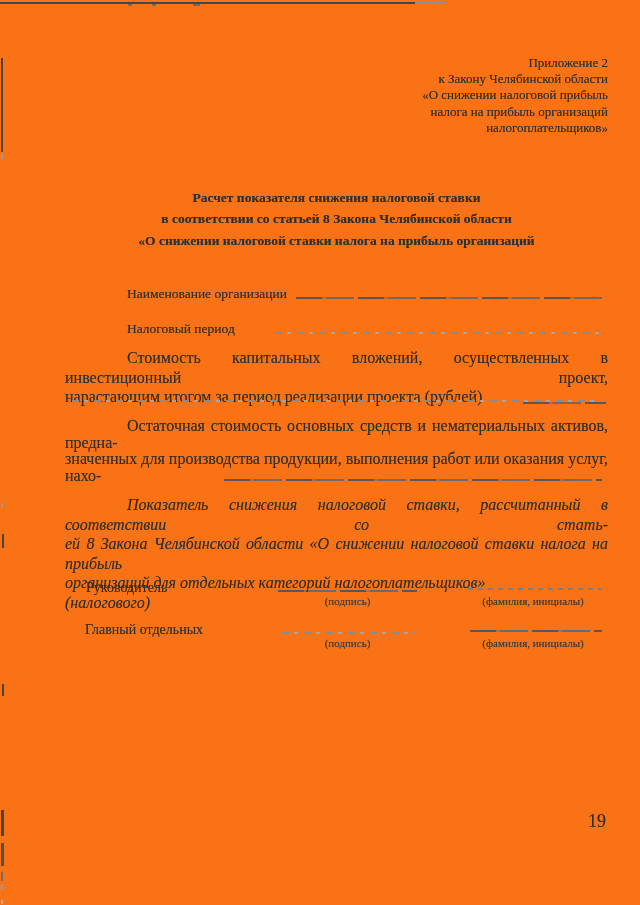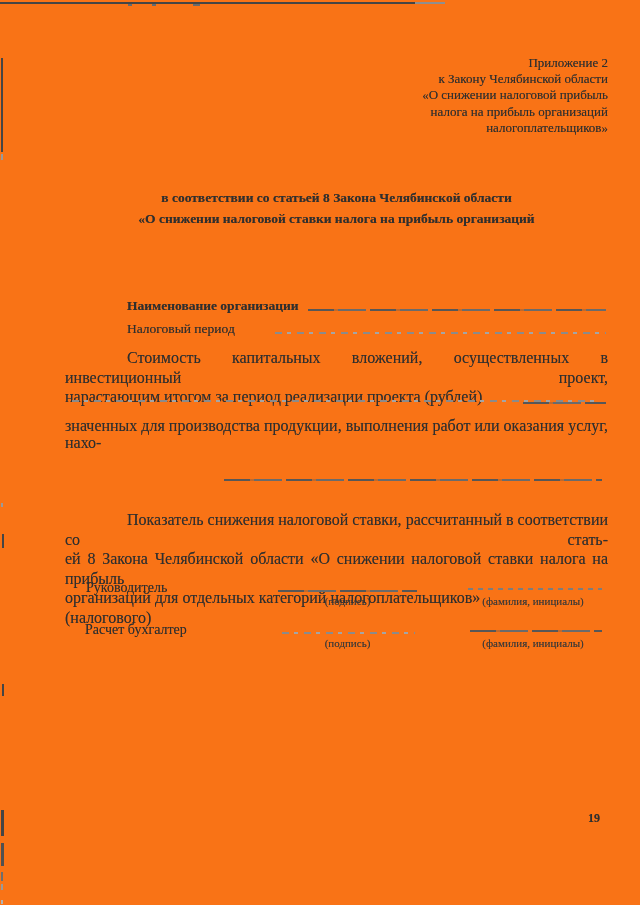--- a/index.html
+++ b/index.html
@@ -28,26 +28,26 @@
   
   .hdr {
     position:absolute; top:55px; right:32px; width:300px;
     text-align:right; font-size:13px; line-height:16.2px;
   }
   .title {
     position:absolute; top:187px; left:65px; width:543px;
     text-align:center; font-weight:bold; font-size:13.5px; line-height:21.3px;
   }
   .fieldrow { position:absolute; left:127px; right:32px; display:flex; font-size:13.5px; }
-  .fr1 { top:298px;font-weight:bold; }
+  .fr1 { top:286px; }
   .fr2 { top:321px; }
   .para { position:absolute; left:65px; width:543px; font-size:16px; }
   .p3 { top:348px; line-height:19.5px; }
   .p4 { top:418px; line-height:16.5px; }
-  .p5 { top:510px; line-height:19.5px; }
+  .p5 { top:495px; line-height:19.5px;font-style:italic; }
   .indent { text-indent:62px; }
   .just { text-align:justify; text-align-last:justify; }
   .flexline { display:flex;gap:32px; }
   
   .rule {
     height:2px;
     background-image:repeating-linear-gradient(90deg,
       #575757 0 26px, rgba(87,87,87,.35) 26px 30px,
       #6b6b6b 30px 58px, rgba(87,87,87,0) 58px 62px);
   }
@@ -74,21 +74,21 @@
   .sigline { position:absolute; }
   .s-l1s { left:278px; top:590px; width:139px; }
   .s-l1n { left:468px; top:588px; width:134px; }
   .s-l2s { left:282px; top:632px; width:133px; }
   .s-l2n { left:470px; top:630px; width:132px; }
   .sig-cap { position:absolute; font-size:11px; text-align:center; color:#3a3a3a; }
   .s-c1s { left:278px; top:595px; width:139px; }
   .s-c1n { left:452px; top:595px; width:162px; }
   .s-c2s { left:278px; top:637px; width:139px; }
   .s-c2n { left:452px; top:637px; width:162px; }
-  .pagenum { position:absolute; left:588px; top:811px; font-size:12px;font-weight:bold; }
+  .pagenum { position:absolute; left:588px; top:811px; font-size:18px; }
 </style>
 </head>
 <body>
 
 <div class="page">
 
   <div class="art a-top"></div>
   <div class="art a-top2"></div>
   <div class="art a-tick1"></div>
   <div class="art a-tick2"></div>
@@ -106,20 +106,21 @@
 
   <div class="hdr">
     <div>Приложение 2</div>
     <div>к Закону Челябинской области</div>
     <div>«О снижении налоговой прибыль</div>
     <div>налога на прибыль организаций</div>
     <div>налогоплательщиков»</div>
   </div>
 
   <div class="title">
+    <div>Расчет показателя снижения налоговой ставки</div>
     <div>в соответствии со статьей 8 Закона Челябинской области</div>
     <div>«О снижении налоговой ставки налога на прибыль организаций</div>
   </div>
 
   <div class="fieldrow fr1">
     <span>Наименование организации</span>
     <span class="fill rule"></span>
   </div>
   <div class="fieldrow fr2">
     <span>Налоговый период</span>
@@ -129,40 +130,41 @@
   <div class="para p3">
     <div class="indent just">Стоимость капитальных вложений, осуществленных в инвестиционный проект,</div>
     <div class="flexline">
       <span>нарастающим итогом за период реализации проекта (рублей)</span>
       <span class="fill rule"></span>
     </div>
   </div>
   <div class="blank-line bl-p3 rule-faint"></div>
 
   <div class="para p4">
+    <div class="indent just">Остаточная стоимость основных средств и нематериальных активов, предна-</div>
     <div class="just">значенных для производства продукции, выполнения работ или оказания услуг, нахо-</div>
   </div>
   <div class="blank-line bl-p4 rule"></div>
 
   <div class="para p5">
     <div class="indent just">Показатель снижения налоговой ставки, рассчитанный в соответствии со стать-</div>
     <div class="just">ей 8 Закона Челябинской области «О снижении налоговой ставки налога на прибыль</div>
     <div class="flexline">
       <span>организаций для отдельных категорий налогоплательщиков» (налогового)</span>
       <span class="fill rule"></span>
     </div>
   </div>
 
   <div class="sig-label s-role1">Руководитель</div>
   <div class="sigline s-l1s rule"></div>
   <div class="sig-cap s-c1s">(подпись)</div>
   <div class="sigline s-l1n rule-dot"></div>
   <div class="sig-cap s-c1n">(фамилия, инициалы)</div>
 
-  <div class="sig-label s-role2">Расчет бухгалтер</div>
+  <div class="sig-label s-role2">Главный отдельных</div>
   <div class="sigline s-l2s rule-faint"></div>
   <div class="sig-cap s-c2s">(подпись)</div>
   <div class="sigline s-l2n rule"></div>
   <div class="sig-cap s-c2n">(фамилия, инициалы)</div>
 
   <div class="pagenum">19</div>
 
 </div>
 
 </body></html>

